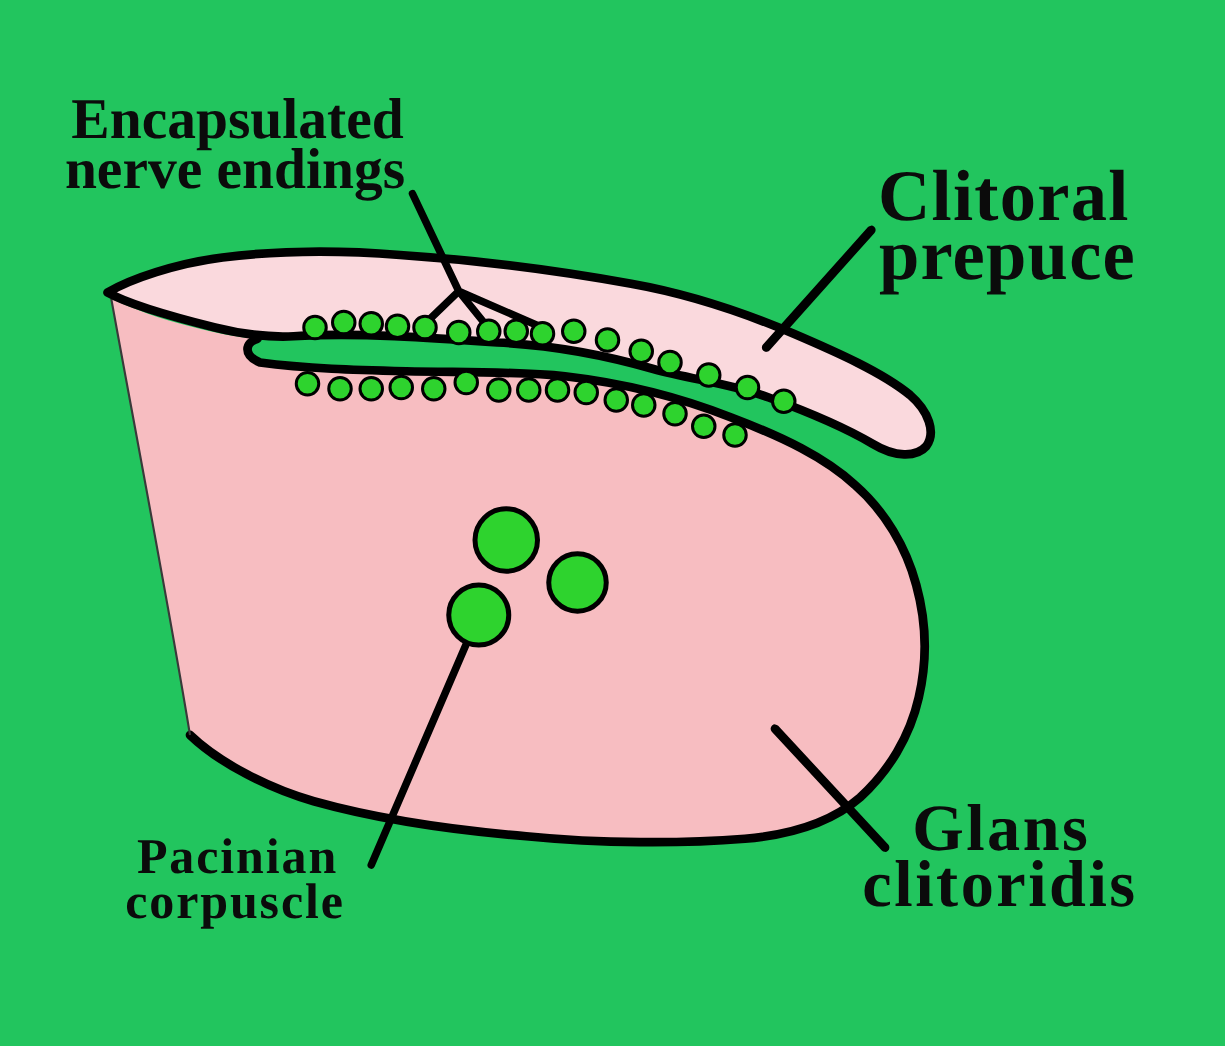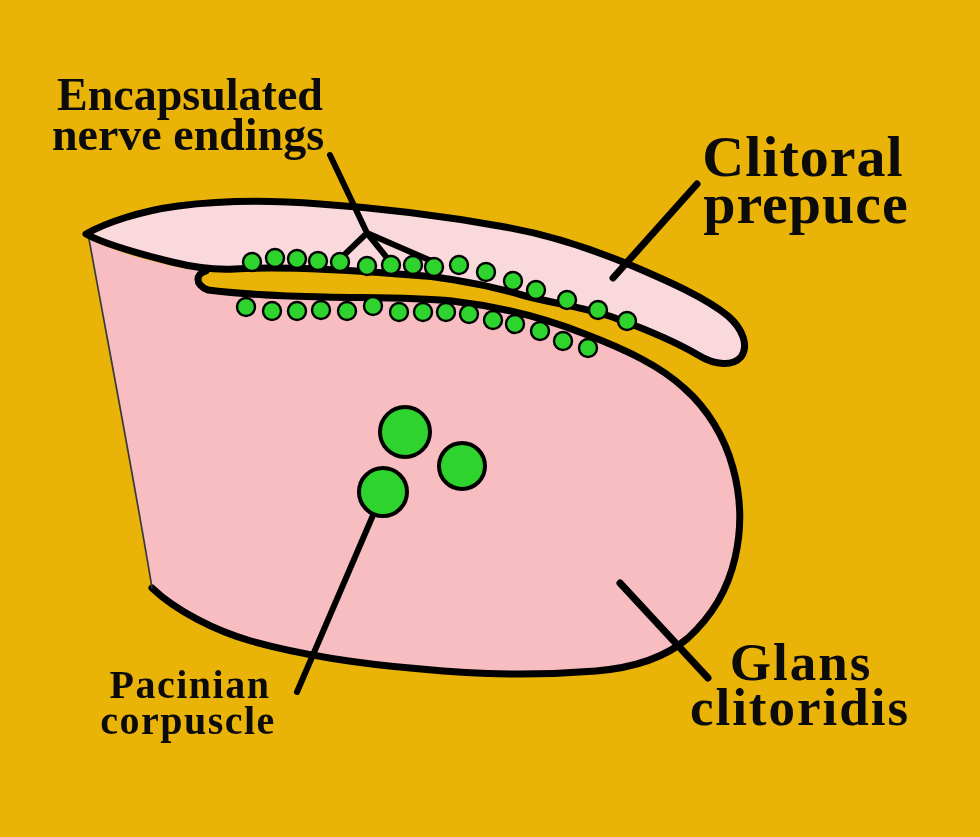--- a/index.html
+++ b/index.html
@@ -4,21 +4,21 @@
 <style>
   html, body {
     margin: 0;
     padding: 0;
     background: #ffffff;
   }
   .stage {
     position: relative;
     width: 980px;
     height: 837px;
-    background: #eab308;
+    background: #22c55e;
     overflow: hidden;
   }
   svg {
     display: block;
   }
   .diagram-label {
     font-family: "Liberation Serif", "DejaVu Serif", serif;
     font-weight: bold;
     fill: #0b0b0b;
   }

